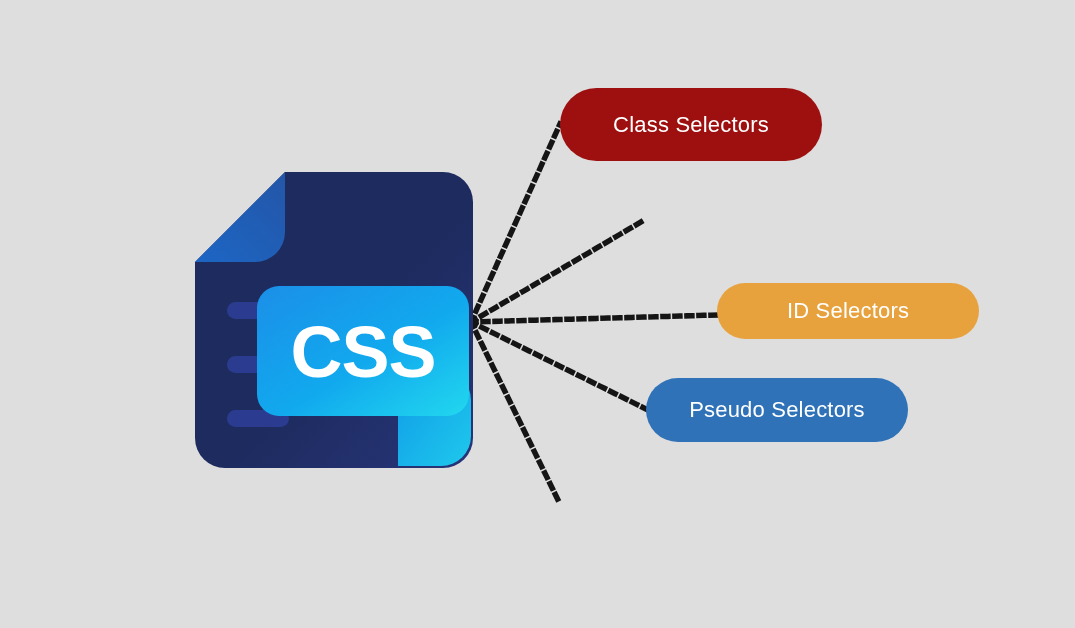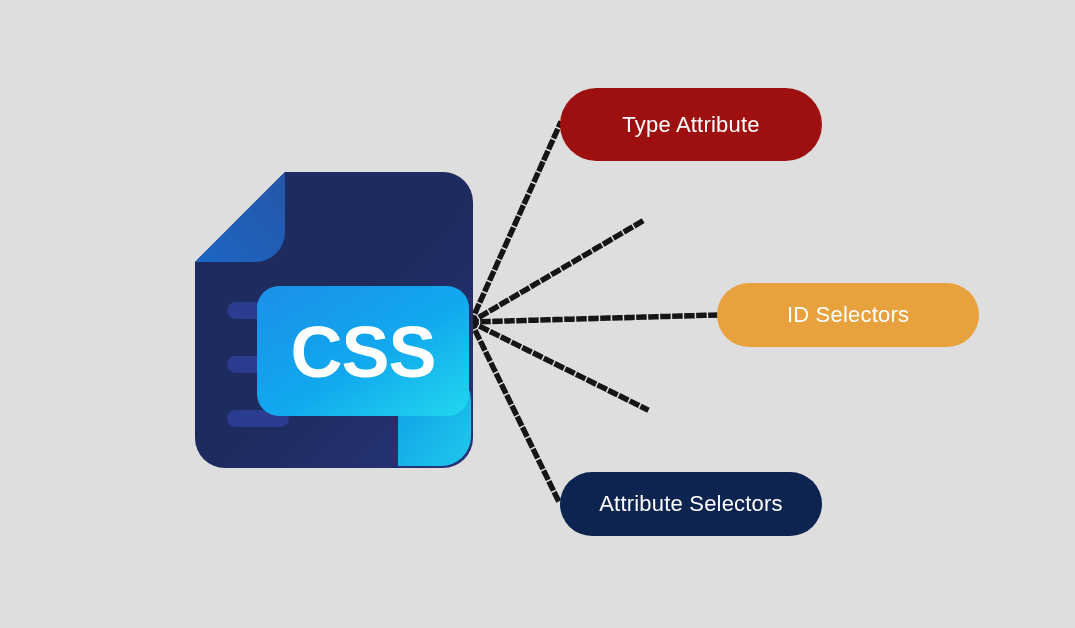--- a/index.html
+++ b/index.html
@@ -58,21 +58,21 @@
     box-sizing: border-box;
     padding: 0 14px;
   }
   .pill-label {
     display: block;
     line-height: 1;
   }
 
   #pill-type      { left: 560px; top: 88px;  width: 262px; height: 73px;  background: #9e1010; }
   #pill-class     { left: 646px; top: 188px; width: 262px; height: 64px;  background: #e50d0d; }
-  #pill-id        { left: 717px; top: 283px; width: 262px; height: 64px;  background: #e8a23d; }
+  #pill-id        { left: 717px; top: 283px; width: 262px; height: 56px;  background: #e8a23d; }
   #pill-pseudo    { left: 646px; top: 378px; width: 262px; height: 64px;  background: #2f72b8; }
   #pill-attribute { left: 560px; top: 472px; width: 262px; height: 64px;  background: #0d2451; }
 </style>
 </head>
 <body>
 
 <div id="canvas" style="background: rgb(222, 222, 222);">
 
   <svg id="connectors" viewBox="0 0 1075 628" width="1075" height="628" aria-hidden="true">
     <g stroke="#151515" stroke-width="5.5" stroke-linecap="square" stroke-dasharray="5 7" fill="none">
@@ -125,26 +125,26 @@
     </g>
 
     <path d="M205,200 H248 a30,30 0 0 1 30,30 V266 a30,30 0 0 1 -30,30 H205 Z" fill="url(#gradTab)"></path>
 
     <rect x="64" y="116" width="212" height="130" rx="22" fill="url(#gradBadge)"></rect>
 
     <text x="170" y="182" fill="#ffffff" text-anchor="middle" dominant-baseline="central" font-family="Liberation Sans, sans-serif" font-size="72" font-weight="700" letter-spacing="-1">CSS</text>
   </svg>
 
   <div class="pill" id="pill-type" style="background: rgb(158, 16, 16); color: rgb(255, 255, 255);">
-    <span class="pill-label">Type Attribute</span>
+    <span class="pill-label">Class Selectors</span>
   </div>
 
 
   <div class="pill" id="pill-id" style="background: rgb(232, 162, 61); color: rgb(255, 255, 255);">
     <span class="pill-label">ID Selectors</span>
   </div>
 
+  <div class="pill" id="pill-pseudo" style="background: rgb(47, 114, 184); color: rgb(255, 255, 255);">
+    <span class="pill-label">Pseudo Selectors</span>
+  </div>
 
-  <div class="pill" id="pill-attribute" style="background: rgb(13, 36, 81); color: rgb(255, 255, 255);">
-    <span class="pill-label">Attribute Selectors</span>
-  </div>
 
 </div>
 
 </body></html>

